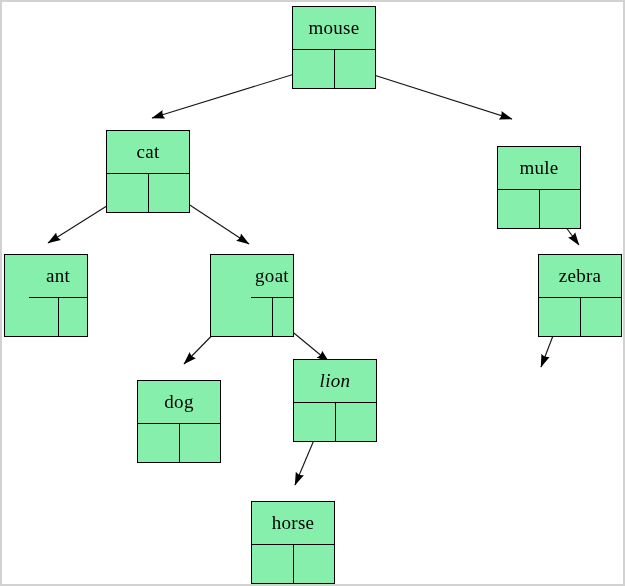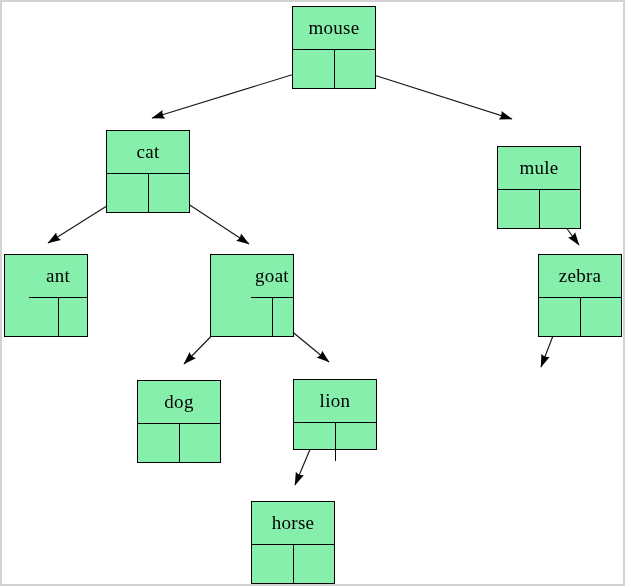--- a/index.html
+++ b/index.html
@@ -127,21 +127,21 @@
           <div class="ptr right"></div>
         </div>
       </div>
       <div class="node" style="left: 135px; top: 378px; width: 84px; height: 83px;">
         <div class="node-label">dog</div>
         <div class="node-pointers">
           <div class="ptr left"></div>
           <div class="ptr right"></div>
         </div>
       </div>
-      <div class="node" style="left: 291px; top: 377px; width: 84px; height: 71px;">
+      <div class="node" style="left: 291px; top: 357px; width: 84px; height: 83px; font-style: italic;">
         <div class="node-label">lion</div>
         <div class="node-pointers">
           <div class="ptr left"></div>
           <div class="ptr right"></div>
         </div>
       </div>
       <div class="node" style="left: 249px; top: 499px; width: 84px; height: 83px;">
         <div class="node-label">horse</div>
         <div class="node-pointers">
           <div class="ptr left"></div>

